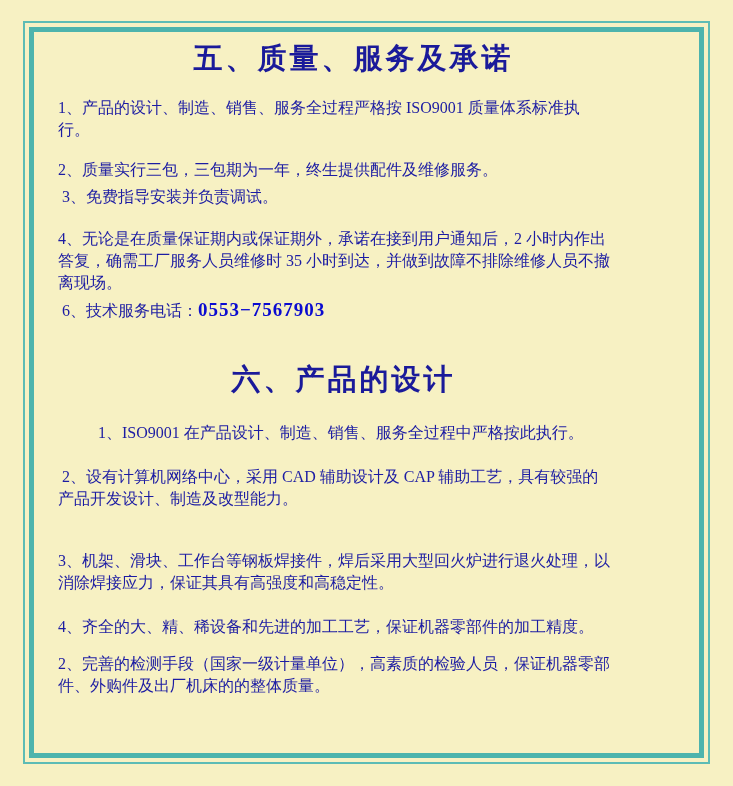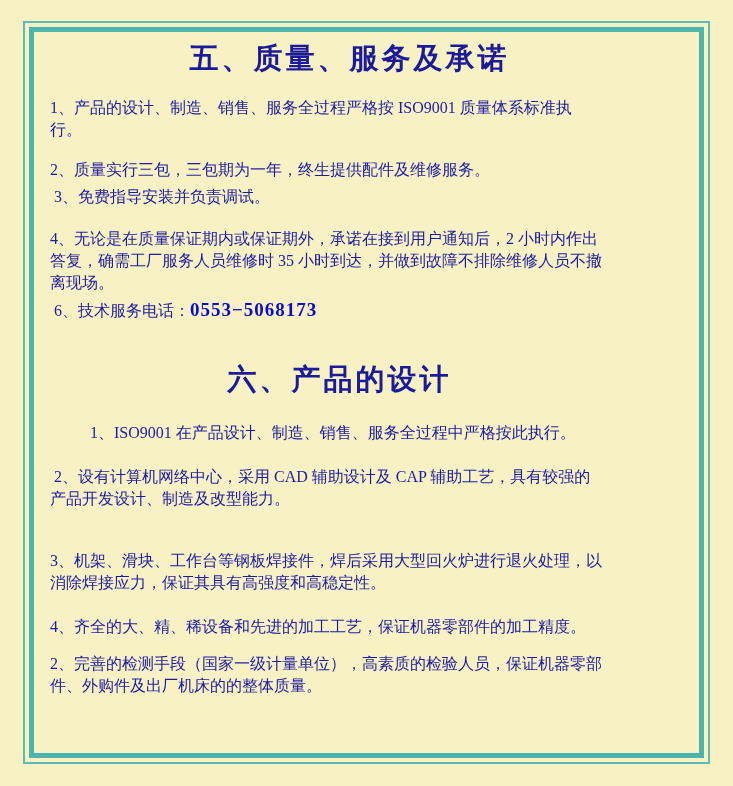--- a/index.html
+++ b/index.html
@@ -30,21 +30,21 @@
     right: 4px;
     bottom: 4px;
     border: 5px solid #4db4ad;
   }
   .content {
     position: absolute;
     left: 0;
     top: 0;
     right: 0;
     bottom: 0;
-    padding: 0 10px 0 16px;
+    padding: 0 10px 0 24px;
     color: #1c1ca3;
     overflow: hidden;
   }
   .heading {
     font-size: 29px;
     font-weight: bold;
     line-height: 36px;
     letter-spacing: 3px;
     text-align: center;
     color: #1a1a9a;
@@ -89,21 +89,21 @@
 行。</p>
 
         <p class="para mt-18">2、质量实行三包，三包期为一年，终生提供配件及维修服务。</p>
 
         <p class="para mt-19"> 3、免费指导安装并负责调试。</p>
 
         <p class="para mt-20">4、无论是在质量保证期内或保证期外，承诺在接到用户通知后，2 小时内作出
 答复，确需工厂服务人员维修时 35 小时到达，并做到故障不排除维修人员不撤
 离现场。</p>
 
-        <p class="para mt-19"><span> 6、技术服务电话：</span><span class="phone">0553−5068173</span></p>
+        <p class="para mt-19"><span> 6、技术服务电话：</span><span class="phone">0553−7567903</span></p>
 
         <div class="heading heading-6">六、产品的设计</div>
 
         <p class="para mt-25">1、ISO9001 在产品设计、制造、销售、服务全过程中严格按此执行。</p>
 
         <p class="para mt-22"> 2、设有计算机网络中心，采用 CAD 辅助设计及 CAP 辅助工艺，具有较强的
 产品开发设计、制造及改型能力。</p>
 
         <p class="para mt-40">3、机架、滑块、工作台等钢板焊接件，焊后采用大型回火炉进行退火处理，以
 消除焊接应力，保证其具有高强度和高稳定性。</p>

